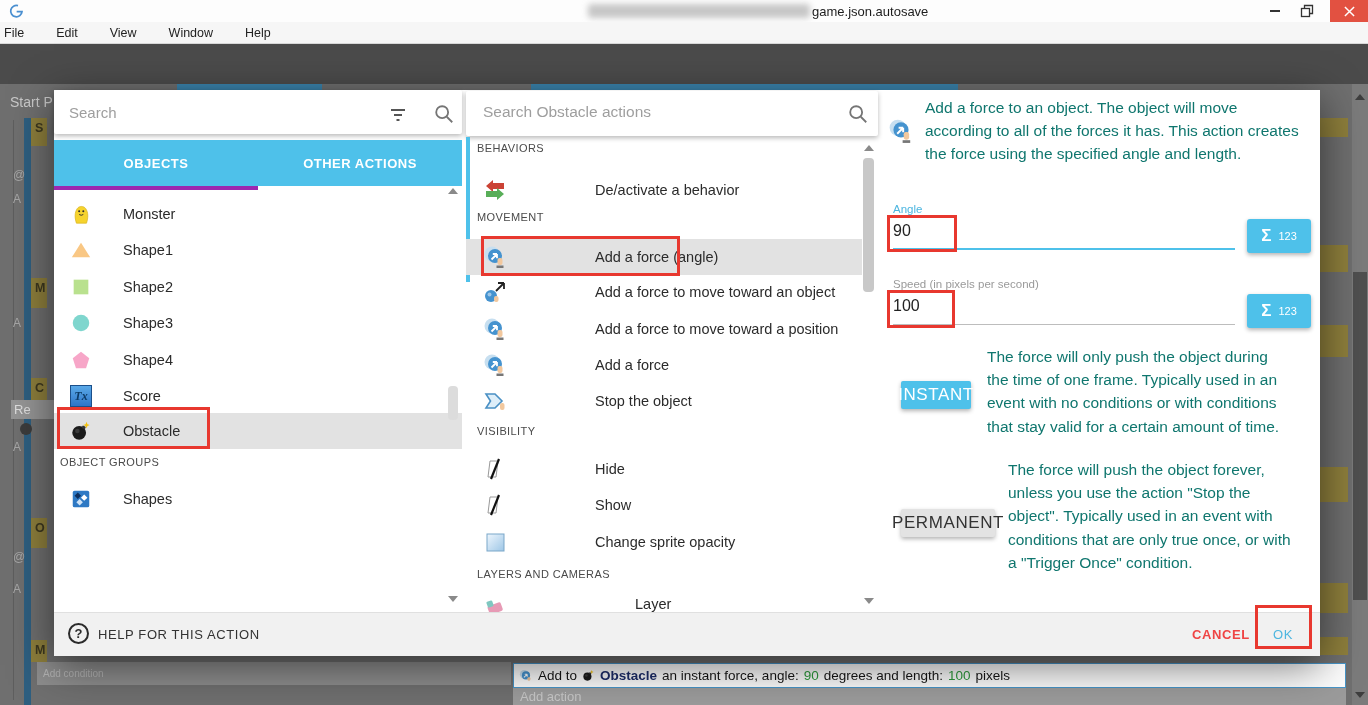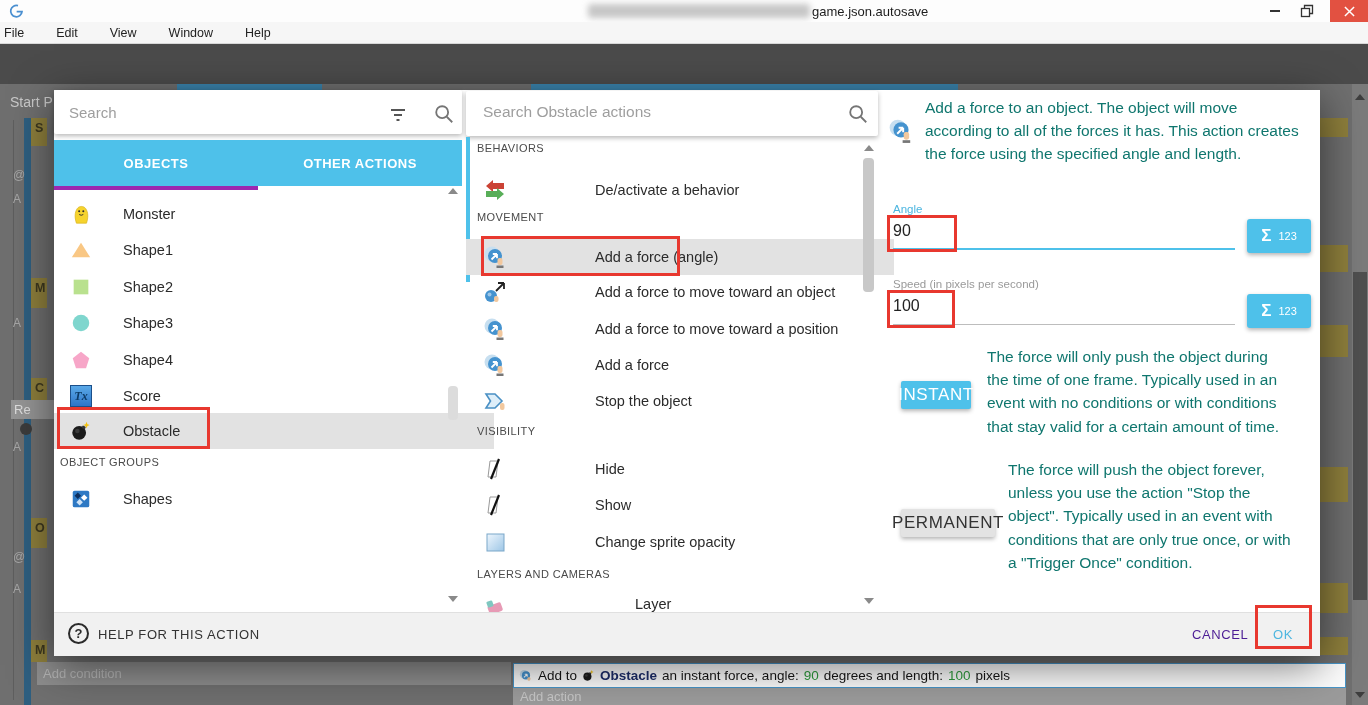--- a/index.html
+++ b/index.html
@@ -17,42 +17,42 @@
   .toolbar{left:0;top:44px;width:1368px;height:40px;background:#4b4b4b;}
   .tbi{top:49px;width:30px;height:30px;}
   .tbsep{top:50px;width:1px;height:28px;background:#616161;}
   
   .dimbase{background:#6f6f6f;}
   .bluebar{background:#2e5f80;}
   .yellowhdr{background:#8e7f3c;color:#3d381f;font-size:12.5px;font-weight:bold;padding-left:4px;box-sizing:border-box;overflow:hidden;line-height:20px;}
   .dimtxt{color:#a6a6a6;font-size:12px;}
   .tabind{background:#3a84ad;}
   
-  .condrow{left:37px;top:662px;width:474px;height:23px;background:#8d8d8d;color:#b5b5b5;font-size:13px;line-height:23px;padding-left:6px;box-sizing:border-box;}
+  .condrow{left:37px;top:662px;width:474px;height:23px;background:#8d8d8d;color:#b5b5b5;font-size:10px;line-height:23px;padding-left:6px;box-sizing:border-box;}
   .actionrow{left:513px;top:663px;width:833px;height:25px;background:#fcfcfc;border:1px solid #4795c8;box-sizing:border-box;display:flex;align-items:center;gap:5px;padding-left:5px;font-size:13.5px;color:#151515;}
   .addactrow{left:513px;top:688px;width:833px;height:17px;background:#9b9b9b;color:#c6c6c6;font-size:13px;line-height:17px;padding-left:7px;box-sizing:border-box;}
   .objname{font-weight:bold;color:#1d2d69;}
   .greenval{color:#2e9b3d;}
   
   .dialog{left:54px;top:90px;width:1266px;height:565px;background:#ffffff;box-shadow:0 10px 40px rgba(0,0,0,.55);}
   .dlg{position:absolute;}
   .searchcard{background:#fff;box-shadow:0 2px 5px rgba(0,0,0,.28);border-radius:2px;}
   .searchcard input{border:none;outline:none;font-family:"Liberation Sans",sans-serif;font-size:15px;color:#333;width:100%;background:transparent;}
   .searchcard input::placeholder{color:#9e9e9e;}
   .tabbar{left:0;top:50px;width:408px;height:46px;background:#4ec1ea;display:flex;}
   .tab{width:204px;height:46px;display:flex;align-items:center;justify-content:center;color:#fff;font-size:13px;font-weight:bold;letter-spacing:.5px;cursor:pointer;}
   .tabund{left:0;top:96px;width:204px;height:4px;background:#9c27b0;}
   .lrow{left:0;width:408px;height:36px;display:flex;align-items:center;}
   .lrow .ic{position:absolute;left:16px;width:22px;height:22px;}
   .lrow .lb{position:absolute;left:69px;font-size:14.5px;color:#2b2b2b;}
   .mrow{left:412px;width:396px;height:36px;display:flex;align-items:center;}
   .mrow .ic{position:absolute;left:17px;width:24px;height:24px;}
   .mrow .lb{position:absolute;left:129px;font-size:14.5px;color:#2b2b2b;}
   .sechdr{font-size:11px;color:#4a4a4a;letter-spacing:.4px;}
-  .selgray{background:#e2e2e2;padding-left:32px;}
+  .selgray{background:#e2e2e2;}
   .scrollarrow{width:0;height:0;border-left:5px solid transparent;border-right:5px solid transparent;}
   .up{border-bottom:6px solid #8a8a8a;}
   .down{border-top:6px solid #8a8a8a;}
   .descline{height:23px;font-size:15.5px;color:#0f766e;}
   .fieldlabel{font-size:11.5px;}
   .fieldval{font-size:16px;color:#222;}
   .sigmabtn{width:64px;height:34px;background:#4ec1ea;border-radius:3px;box-shadow:0 2px 4px rgba(0,0,0,.3);display:flex;align-items:center;justify-content:center;gap:7px;color:#fff;cursor:pointer;}
   .sigmabtn .sg{font-size:17px;font-weight:bold;}
   .sigmabtn .nm{font-size:11px;}
   .btn{display:flex;align-items:center;justify-content:center;font-size:17px;letter-spacing:.6px;border-radius:2px;box-shadow:0 2px 4px rgba(0,0,0,.3);cursor:pointer;}
@@ -450,21 +450,21 @@
     <div class="dlg btn graybtn" style="left:847px;top:419px;width:94px;height:28px;">PERMANENT</div>
     <div class="dlg descline" style="left:954px;top:371px;">The force will push the object forever,</div>
     <div class="dlg descline" style="left:954px;top:394px;">unless you use the action "Stop the</div>
     <div class="dlg descline" style="left:954px;top:417px;">object". Typically used in an event with</div>
     <div class="dlg descline" style="left:954px;top:441px;">conditions that are only true once, or with</div>
     <div class="dlg descline" style="left:954px;top:464px;">a "Trigger Once" condition.</div>
 
     <div class="dlg footer"></div>
     <div class="dlg helpcircle" style="left:14px;top:533px;">?</div>
     <div class="dlg ftbtn" style="left:44px;top:537px;color:#333;">HELP FOR THIS ACTION</div>
-    <div class="dlg ftbtn" style="left:1138px;top:537px;color:#4c1d95;">CANCEL</div>
+    <div class="dlg ftbtn" style="left:1138px;top:537px;color:#ef4444;font-weight:bold;">CANCEL</div>
     <div class="dlg ftbtn" style="left:1219px;top:537px;color:#4db6e0;">OK</div>
   </div>
 
   <div class="abs redbox" style="left:57px;top:407px;width:153px;height:42px;"></div>
   <div class="abs redbox" style="left:481px;top:236px;width:199px;height:40px;"></div>
   <div class="abs redbox" style="left:887px;top:215px;width:70px;height:37px;"></div>
   <div class="abs redbox" style="left:887px;top:290px;width:68px;height:38px;"></div>
   <div class="abs redbox" style="left:1255px;top:605px;width:57px;height:44px;"></div>
 
 </div>

